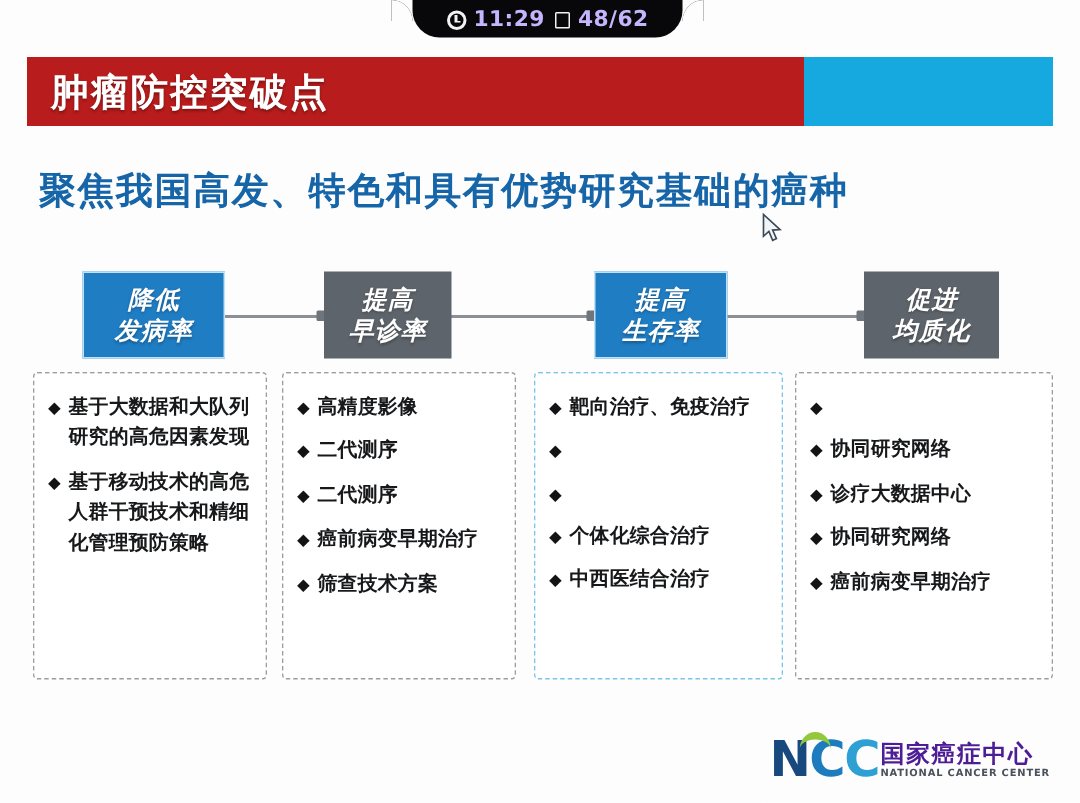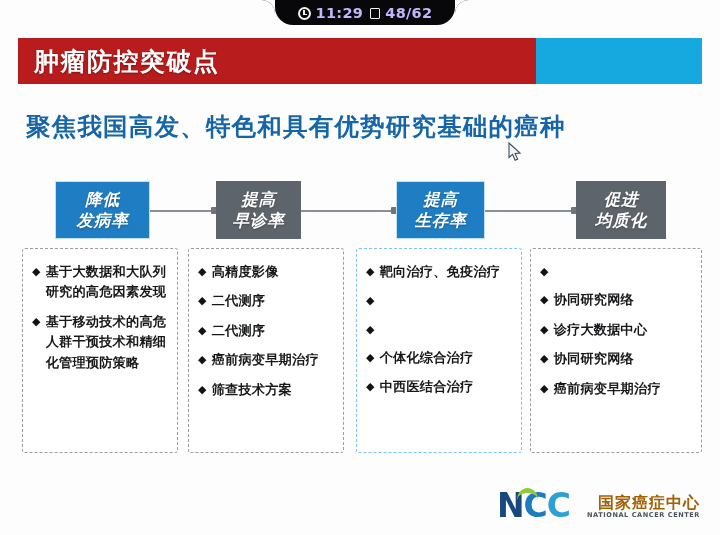--- a/index.html
+++ b/index.html
@@ -211,21 +211,21 @@
     line-height: 1.75;
     color: #121315;
   }
 
   
   #ncc-logo {
     position: absolute;
     right: 20px; bottom: 14px;
     display: flex;
     align-items: flex-end;
-    gap: 17px;
+    gap: 1px;
     margin-left: 46px;
   }
   #ncc-mark {
     position: relative;
     font-size: 33px;
     font-weight: bold;
     letter-spacing: -1px;
     line-height: .92;
     color: #1c7cbe;
   }
@@ -233,25 +233,24 @@
   #ncc-mark .ncc-c2 { color: #2fa0d4; }
   #ncc-arc {
     position: absolute;
     left: 20px; top: -3px;
     width: 21px; height: 12px;
     border-top: 5px solid #93c83d;
     border-radius: 50% 50% 0 0 / 100% 100% 0 0;
   }
   #ncc-text { line-height: 1.06; padding-bottom: 2px; }
   #ncc-cn {
-    color: #a16207;
+    color: #4c1d95;
     font-size: 16px;
     font-weight: bold;
     letter-spacing: 1px;
-    text-align: right;
   }
   #ncc-en {
     color: #49525c;
     font-size: 6.6px;
     font-weight: bold;
     letter-spacing: .55px;
   }
 
   
   #cursor {

